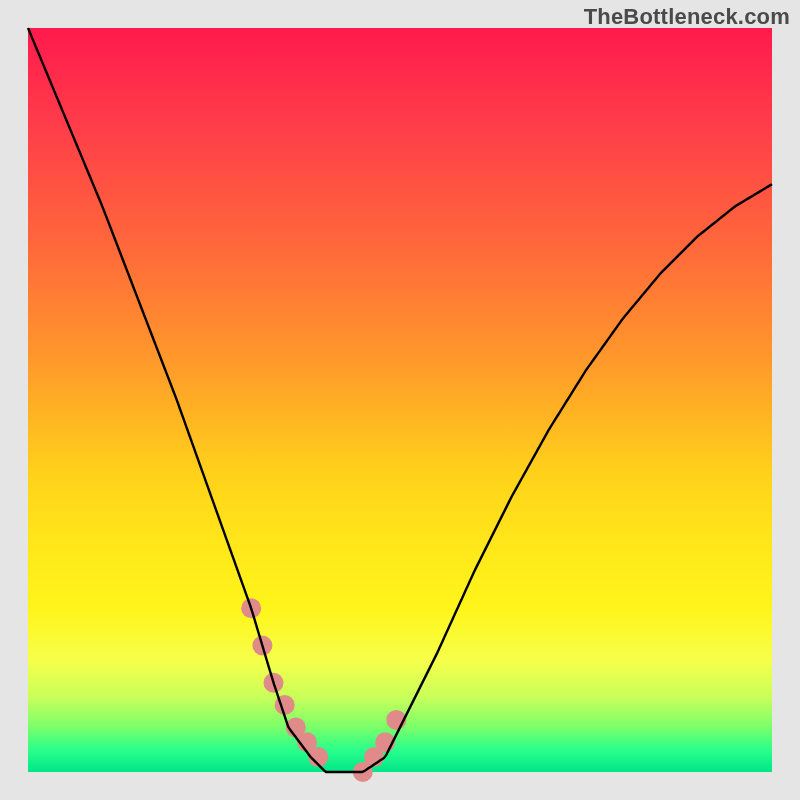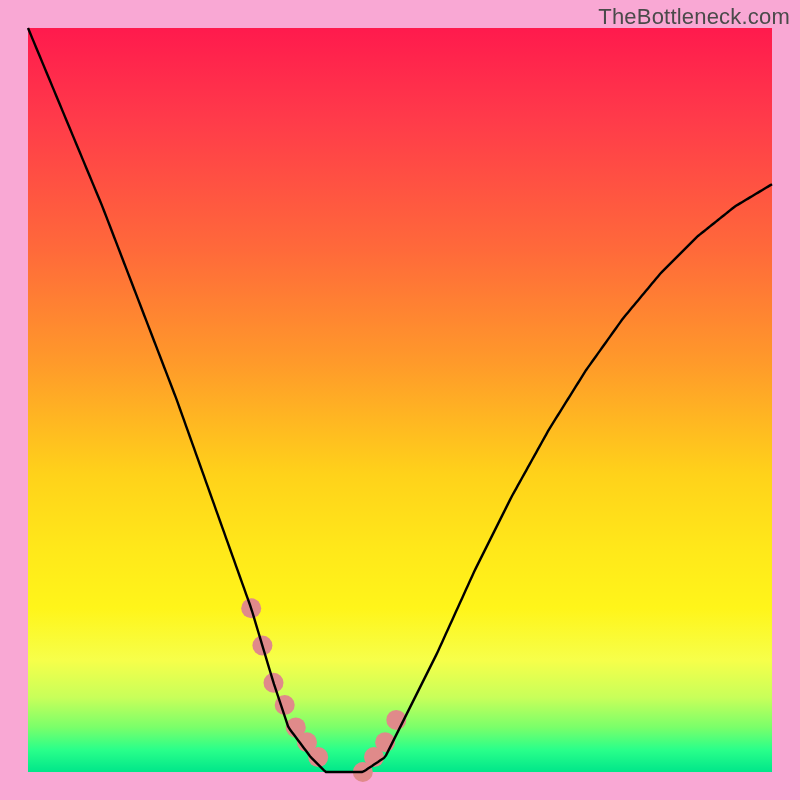--- a/index.html
+++ b/index.html
@@ -10,21 +10,22 @@
     overflow: hidden;
     background: #000;
     font-family: Arial, Helvetica, sans-serif;
   }
   .frame {
     position: absolute;
     left: 0;
     top: 0;
     width: 800px;
     height: 800px;
-    background: #f9a8d4;
+    background: #e5e5e5;
+    font-weight: bold;
   }
   .plot {
     position: absolute;
     left: 28px;
     top: 28px;
     width: 744px;
     height: 744px;
     
     background: linear-gradient(
       to bottom,

